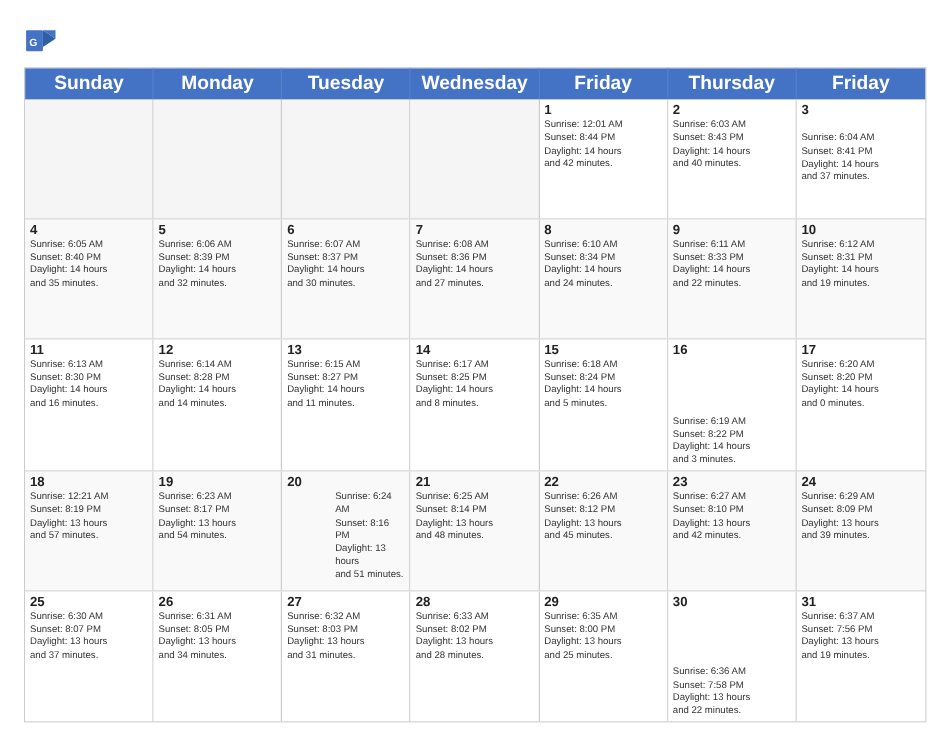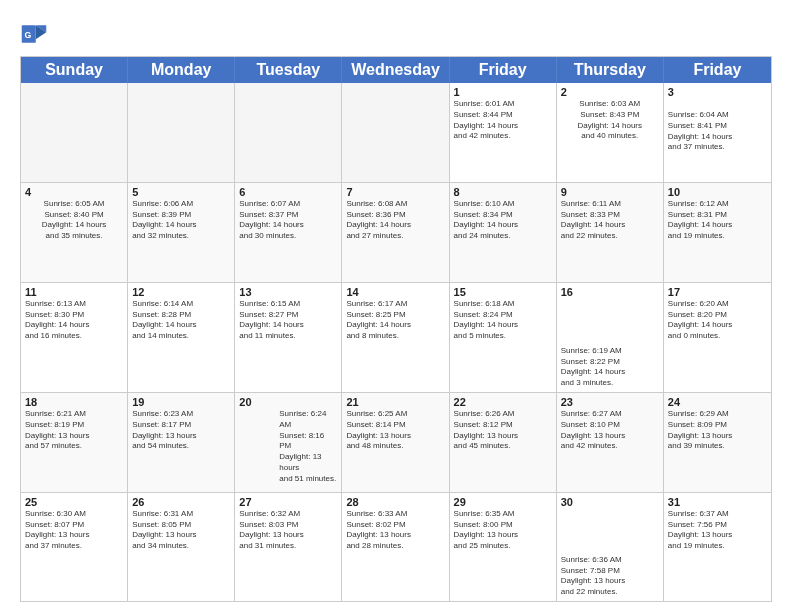--- a/index.html
+++ b/index.html
@@ -146,44 +146,44 @@
         <div class="cal-header-cell">Friday</div>
       </div>
     <div class="cal-body">
     <div class="cal-row">
           <div class="cal-cell empty"></div>
           <div class="cal-cell empty"></div>
           <div class="cal-cell empty"></div>
           <div class="cal-cell empty"></div>
           <div class="cal-cell">
             <div class="day-num">1</div>
-            <div class="day-info" style="white-space: pre-line;">Sunrise: 6:01 AM
+            <div class="day-info" style="white-space: pre-line;">Sunrise: 12:01 AM
 Sunset: 8:44 PM
 Daylight: 14 hours
 and 42 minutes.</div>
           </div>
           <div class="cal-cell">
             <div class="day-num">2</div>
-            <div class="day-info" style="white-space: pre-line; text-align: center;">Sunrise: 6:03 AM
+            <div class="day-info" style="white-space: pre-line;">Sunrise: 6:03 AM
 Sunset: 8:43 PM
 Daylight: 14 hours
 and 40 minutes.</div>
           </div>
           <div class="cal-cell">
             <div class="day-num">3</div>
             <div class="day-info" style="white-space: pre-line; margin-top: 12px;">Sunrise: 6:04 AM
 Sunset: 8:41 PM
 Daylight: 14 hours
 and 37 minutes.</div>
           </div>
         </div>
         <div class="cal-row">
           <div class="cal-cell alt">
             <div class="day-num">4</div>
-            <div class="day-info" style="white-space: pre-line; text-align: center;">Sunrise: 6:05 AM
+            <div class="day-info" style="white-space: pre-line;">Sunrise: 6:05 AM
 Sunset: 8:40 PM
 Daylight: 14 hours
 and 35 minutes.</div>
           </div>
           <div class="cal-cell alt">
             <div class="day-num">5</div>
             <div class="day-info" style="white-space: pre-line;">Sunrise: 6:06 AM
 Sunset: 8:39 PM
 Daylight: 14 hours
 and 32 minutes.</div>
@@ -271,21 +271,21 @@
             <div class="day-num">17</div>
             <div class="day-info" style="white-space: pre-line;">Sunrise: 6:20 AM
 Sunset: 8:20 PM
 Daylight: 14 hours
 and 0 minutes.</div>
           </div>
         </div>
         <div class="cal-row">
           <div class="cal-cell alt">
             <div class="day-num">18</div>
-            <div class="day-info" style="white-space: pre-line;">Sunrise: 6:21 AM
+            <div class="day-info" style="white-space: pre-line;">Sunrise: 12:21 AM
 Sunset: 8:19 PM
 Daylight: 13 hours
 and 57 minutes.</div>
           </div>
           <div class="cal-cell alt">
             <div class="day-num">19</div>
             <div class="day-info" style="white-space: pre-line;">Sunrise: 6:23 AM
 Sunset: 8:17 PM
 Daylight: 13 hours
 and 54 minutes.</div>

